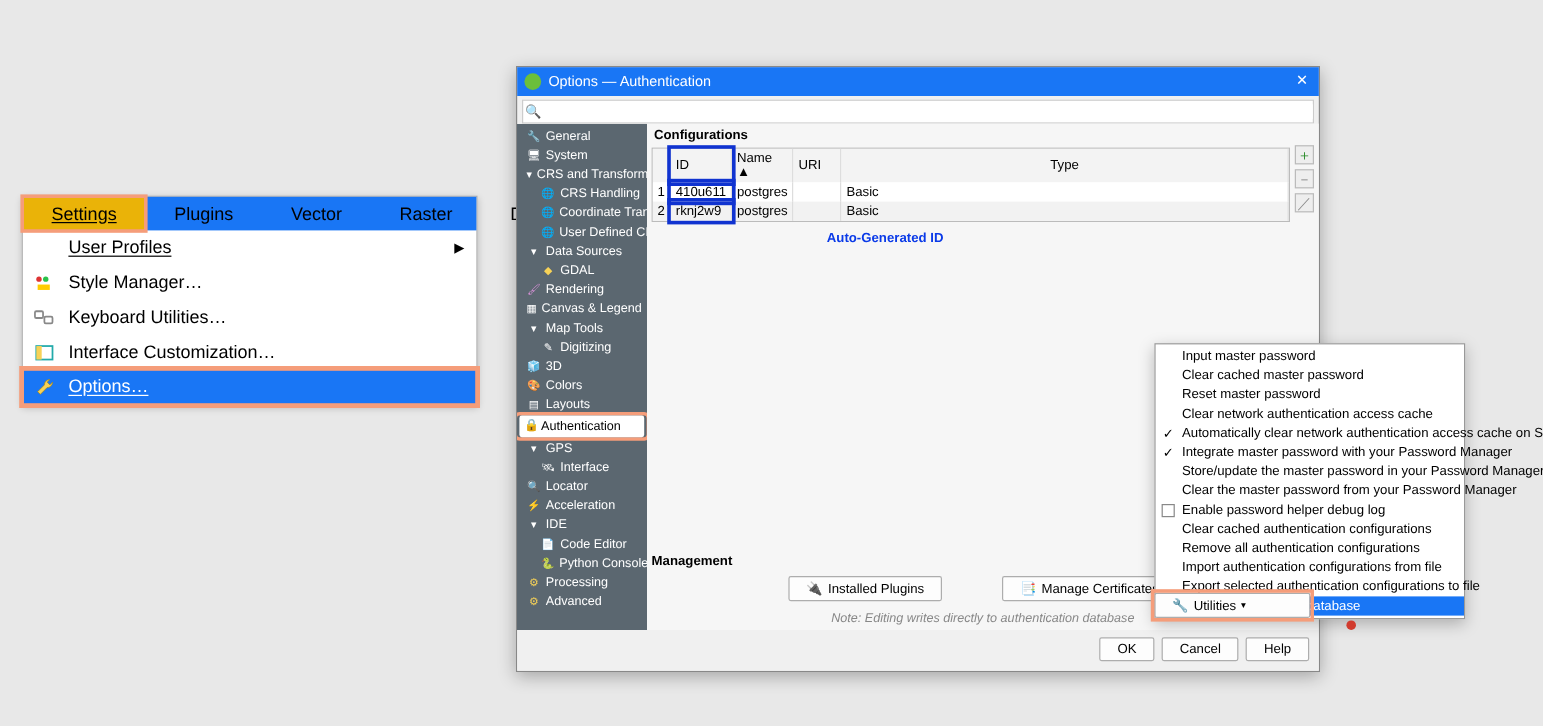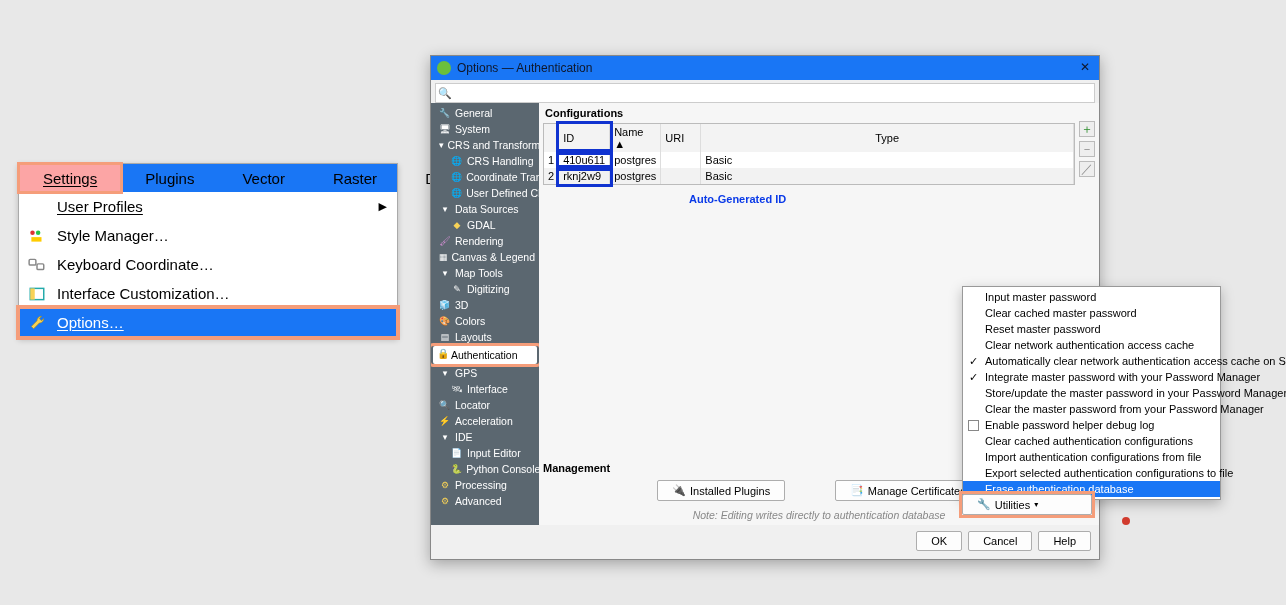--- a/index.html
+++ b/index.html
@@ -2,36 +2,36 @@
 <html><head>
 <meta charset="utf-8">
 <style>
   * { box-sizing: border-box; margin: 0; padding: 0; }
   body { font-family: "Segoe UI", Tahoma, sans-serif; background: #e8e8e8; width: 1286px; height: 605px; position: relative; overflow: hidden; }
 
   
   .menu-fragment { position: absolute; left: 18px; top: 163px; width: 380px; background: #fff; border: 1px solid #aaa; font-size: 15px; color: #000; box-shadow: 0 2px 6px rgba(0,0,0,.2); }
   .menubar { background: #1976f5; color: #000; display: flex; align-items: center; height: 28px; padding: 0 2px 0 0; }
   .menubar span { padding: 4px 12px; display: inline-flex; align-items: center; height: 100%; }
-  .menubar .settings { background: #fca5a5; }
+  .menubar .settings { background: #eab308; }
   .menu-item { display: flex; align-items: center; padding: 6px 10px 6px 38px; position: relative; }
   .menu-item.selected { background: #1976f5; color: #fff; }
   .menu-item.selected span { color: #fff; }
   .menu-item .ico { position: absolute; left: 8px; width: 20px; height: 20px; display: flex; align-items: center; justify-content: center; }
   .menu-item .chevron { margin-left: auto; font-size: 11px; }
   .hl-orange { outline: 3px solid #f59d7a; outline-offset: -1px; }
   .hl-orange-thick { outline: 4px solid #f59d7a; outline-offset: -1px; }
   .underline-accesskey { text-decoration: underline; text-underline-offset: 2px; display: inline; }
 
   
   .ico svg { width: 18px; height: 18px; }
 
   
   .dialog { position: absolute; left: 430px; top: 55px; width: 670px; height: 505px; background: #f0f0f0; border: 1px solid #888; box-shadow: 0 4px 14px rgba(0,0,0,.3); display: flex; flex-direction: column; font-size: 11px; }
-  .titlebar { background: #1976f5; color: #0f172a; padding: 4px 6px; display: flex; align-items: center; font-size: 12px; }
+  .titlebar { background: #1976f5; color: #ffffff; padding: 4px 6px; display: flex; align-items: center; font-size: 12px; }
   .titlebar .close { margin-left: auto; width: 16px; height: 16px; text-align: center; }
   .searchrow { display: flex; align-items: center; background: #fff; border: 1px solid #ccc; margin: 3px 4px 0 4px; height: 20px; }
   .searchrow .mag { width: 18px; display: flex; justify-content: center; color: #888; font-size: 11px; }
 
   .dialog-body { display: flex; flex: 1; min-height: 0; }
   .navtree { width: 108px; background: #5b6770; color: #fff; overflow-y: auto; padding: 2px 0; font-size: 10.5px; }
   .navnode { display: flex; align-items: center; padding: 2px 4px 2px 8px; gap: 4px; white-space: nowrap; }
   .navnode.child { padding-left: 20px; }
   .navnode .icon { width: 12px; height: 12px; display: inline-flex; justify-content: center; align-items: center; font-size: 9px; }
   .navnode.selected { background: #fff; color: #000; }
@@ -108,21 +108,21 @@
       </span>
     <span>Style Manager…</span>
   </div>
   <div class="menu-item">
     <span class="ico">
         <svg viewBox="0 0 16 16">
           <rect x="1" y="3" width="6" height="5" rx="1" fill="none" stroke="#888" stroke-width="1.3"></rect>
           <rect x="8" y="7" width="6" height="5" rx="1" fill="none" stroke="#888" stroke-width="1.3"></rect>
         </svg>
       </span>
-    <span>Keyboard Coordinate…</span>
+    <span>Keyboard Utilities…</span>
   </div>
   <div class="menu-item">
     <span class="ico">
         <svg viewBox="0 0 16 16">
           <rect x="2" y="3" width="12" height="10" fill="none" stroke="#2aa" stroke-width="1.3"></rect>
           <rect x="2" y="3" width="4" height="10" fill="#f7d257"></rect>
         </svg>
       </span>
     <span>Interface Customization…</span>
   </div>
@@ -232,21 +232,21 @@
       <div class="navnode">
           <span class="icon">⚡</span>
           <span>Acceleration</span>
         </div>
       <div class="navnode">
           <span class="icon">▾</span>
           <span>IDE</span>
         </div>
       <div class="navnode child">
           <span class="icon">📄</span>
-          <span>Input Editor</span>
+          <span>Code Editor</span>
         </div>
       <div class="navnode child">
           <span class="icon" style="color:#f7d257">🐍</span>
           <span>Python Console</span>
         </div>
       <div class="navnode">
           <span class="icon" style="color:#f7d257">⚙</span>
           <span>Processing</span>
         </div>
       <div class="navnode">
@@ -322,20 +322,21 @@
   <div class="item">Input master password</div>
   <div class="item">Clear cached master password</div>
   <div class="item">Reset master password</div>
   <div class="item">Clear network authentication access cache</div>
   <div class="item check">Automatically clear network authentication access cache on SSL errors</div>
   <div class="item check">Integrate master password with your Password Manager</div>
   <div class="item">Store/update the master password in your Password Manager</div>
   <div class="item">Clear the master password from your Password Manager</div>
   <div class="item box">Enable password helper debug log</div>
   <div class="item">Clear cached authentication configurations</div>
+  <div class="item">Remove all authentication configurations</div>
   <div class="item">Import authentication configurations from file</div>
   <div class="item">Export selected authentication configurations to file</div>
   <div class="item selected">Erase authentication database</div>
 </div>
 
 <div class="utilities-btn-highlight">
   <button class="btn">
     <span style="color:#c79a00">🔧</span>
     <span>Utilities</span>
     <span class="dropdown-arrow">▾</span>

